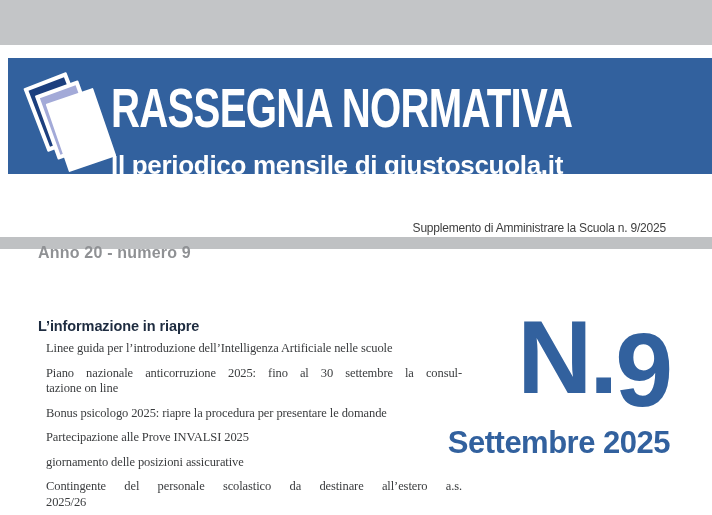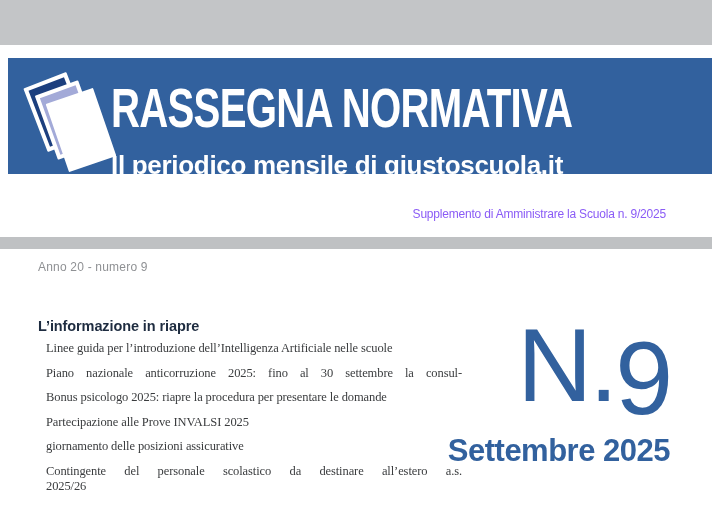--- a/index.html
+++ b/index.html
@@ -24,39 +24,39 @@
   .pg-front{left:24px;top:18px;width:42px;height:64px;background:#ffffff;transform:rotate(-19deg);}
 
   .masthead-text{position:absolute;left:103px;top:23px;color:#ffffff;}
   .title{
     font-size:55px;font-weight:bold;line-height:1;letter-spacing:-1px;
     transform:scaleX(0.73);transform-origin:left top;white-space:nowrap;
   }
   .subtitle{margin-top:14px;font-size:26px;font-weight:bold;white-space:nowrap;letter-spacing:-0.3px;}
 
   
-  .supplement{position:absolute;top:207px;right:46px;font-size:12px;color:#8b5cf6;letter-spacing:-0.2px;}
+  .supplement{position:absolute;top:221px;right:46px;font-size:12px;color:#404040;letter-spacing:-0.2px;}
   .gray-bar{position:absolute;left:0;top:237px;width:712px;height:12px;background:var(--bar_gray,#bfc1c3);}
 
-  .edition{position:absolute;left:38px;top:260px;font-size:12px;font-weight:normal;color:var(--edition_gray,#8f9194);letter-spacing:0.2px;}
+  .edition{position:absolute;left:38px;top:244px;font-size:16px;font-weight:bold;color:var(--edition_gray,#8f9194);letter-spacing:0.2px;}
 
   
   .brief-heading{position:absolute;left:38px;top:318px;font-size:14.5px;font-weight:bold;color:var(--heading_navy,#1e2c40);letter-spacing:-0.1px;}
   .brief-list{
     position:absolute;left:38px;top:341px;width:424px;
     font-family:"Liberation Serif", serif;font-size:12.5px;color:var(--body_text,#3a3c3e);
     letter-spacing:-0.1px;
   }
   .brief-item{margin:0 0 9px 8px;}
   .brief-item .line{line-height:15.5px;white-space:nowrap;}
   .brief-item .line.stretch{white-space:normal;text-align:justify;text-align-last:justify;}
 
   
   .issue{position:absolute;right:42px;top:305px;text-align:right;color:var(--brand_blue,#32619e);}
-  .issue-number{font-size:104px;font-weight:normal;line-height:1;letter-spacing:-3px;white-space:nowrap;margin-top:8px;}
+  .issue-number{font-size:104px;font-weight:bold;line-height:1;letter-spacing:-3px;white-space:nowrap;}
   .issue-number .digit-down{position:relative;top:13px;}
   .issue-month{font-size:31px;font-weight:bold;letter-spacing:-0.5px;margin-top:16px;white-space:nowrap;}
 </style>
 </head>
 <body style="--brand_blue: #32619e; --logo_dark_blue: #1c3f7e; --logo_periwinkle: #a3aad8; --band_gray: #c3c5c7; --bar_gray: #bfc1c3; --edition_gray: #8f9194; --heading_navy: #1e2c40; --body_text: #3a3c3e;">
 
 <div class="page-root">
 
   <div class="top-band"></div>
 
@@ -79,20 +79,21 @@
   <div class="edition">Anno 20 - numero 9</div>
 
   <div class="brief-heading">L’informazione in riapre</div>
 
   <div class="brief-list">
       <div class="brief-item">
         <div class="line">Linee guida per l’introduzione dell’Intelligenza Artificiale nelle scuole</div>
       </div>
       <div class="brief-item">
         <div class="line stretch">Piano nazionale anticorruzione 2025: fino al 30 settembre la consul-</div>
+        <div class="line">tazione on line</div>
       </div>
       <div class="brief-item">
         <div class="line">Bonus psicologo 2025: riapre la procedura per presentare le domande</div>
       </div>
       <div class="brief-item">
         <div class="line">Partecipazione alle Prove INVALSI 2025</div>
       </div>
       <div class="brief-item">
         <div class="line">giornamento delle posizioni assicurative</div>
       </div>

